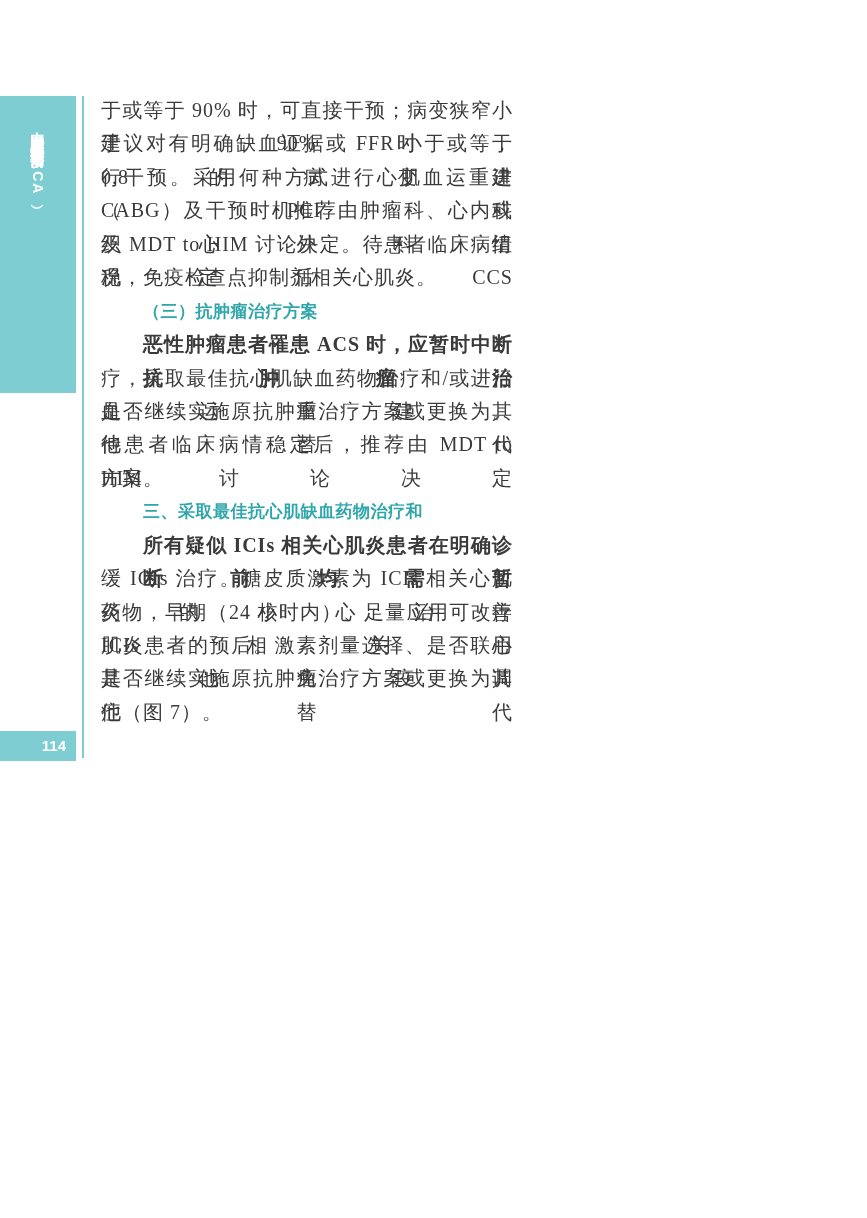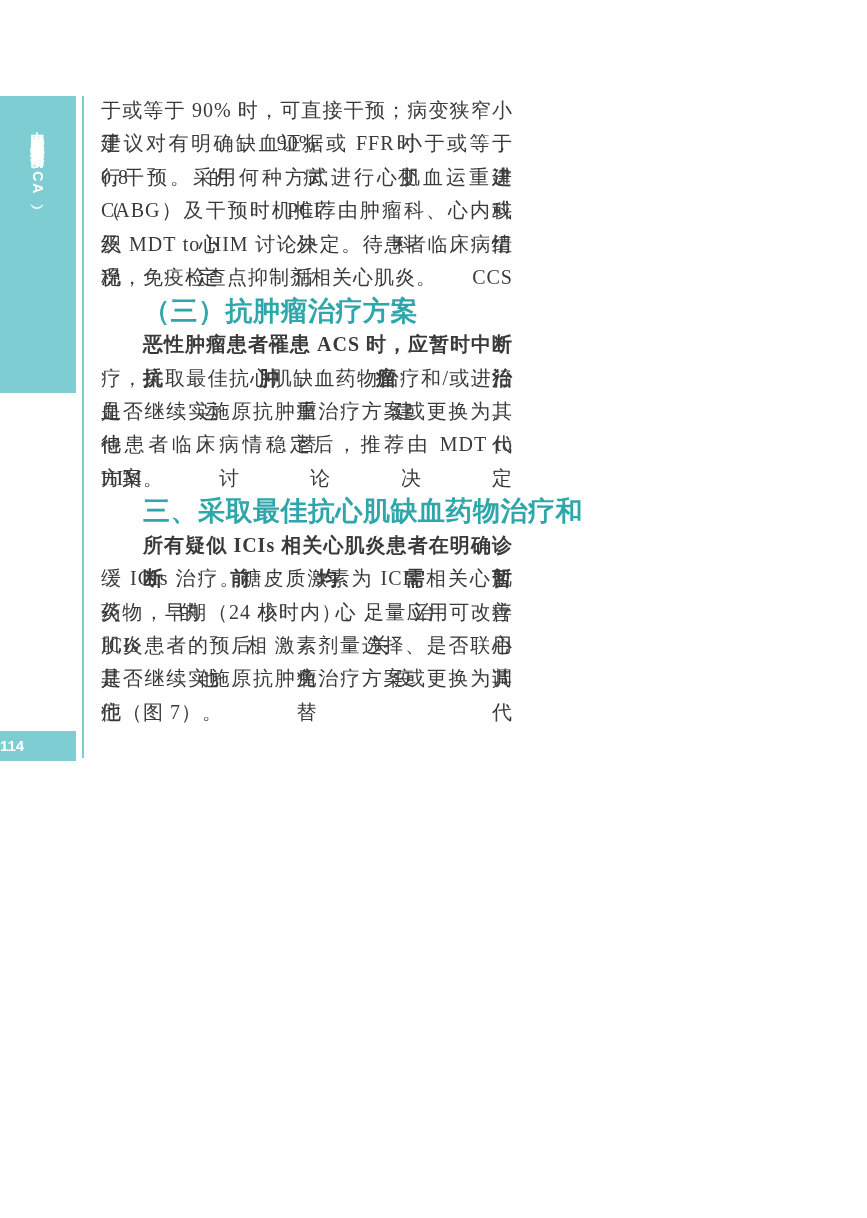--- a/index.html
+++ b/index.html
@@ -46,21 +46,21 @@
   .pagenum {
     position: absolute;
     left: 0; top: 731px;
     width: 76px; height: 30px;
     background: #7ecdd2;
     color: #ffffff;
     font-family: "Liberation Sans", "DejaVu Sans", sans-serif;
     font-weight: bold;
     font-size: 15px;
     line-height: 30px;
-    text-align: left;
+    text-align: right;
     padding-right: 10px;
   }
 
   
   .content {
     position: absolute;
     left: 101px; top: 94px;
     width: 412px;
   }
   .ln {
@@ -77,21 +77,21 @@
     text-align: justify;
     text-align-last: justify;
     text-justify: inter-character;
   }
   .ln.ind { padding-left: 42px; font-weight: bold; }
   .ln.hsub, .ln.hsec {
     padding-left: 42px;
     color: #2fa6aa;
     font-family: "Liberation Sans", "DejaVu Sans", sans-serif;
     font-weight: bold;
-    font-size: 27px;
+    font-size: 17px;
     letter-spacing: 0.5px;
     text-align: right;
     text-align-last: left;
   }
 </style>
 </head>
 <body>
 
 <div class="page">
 

